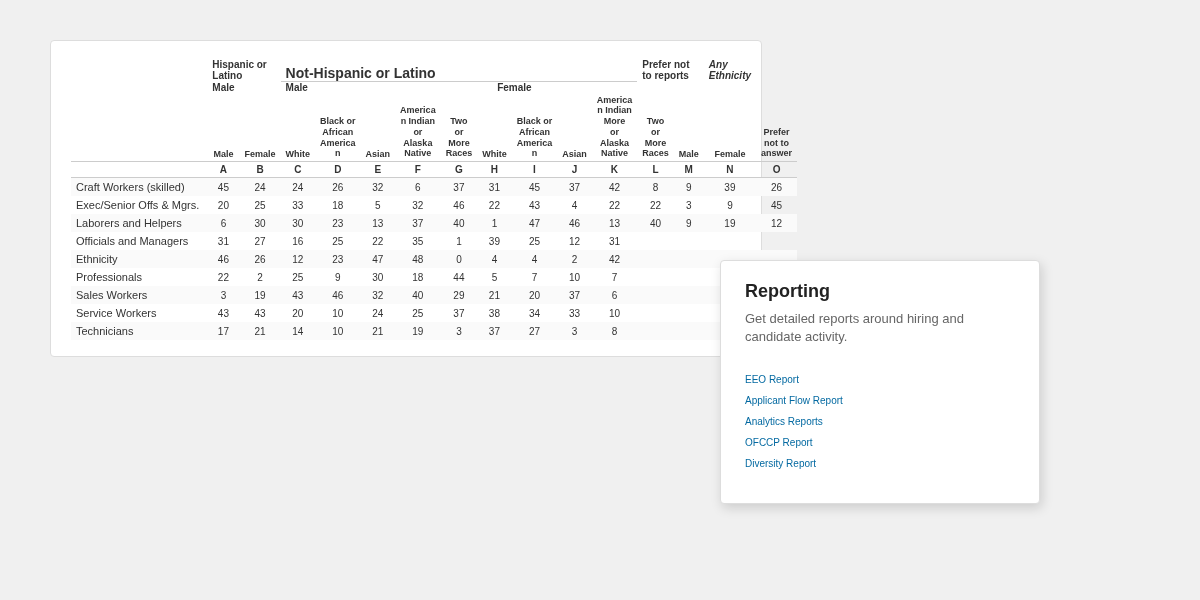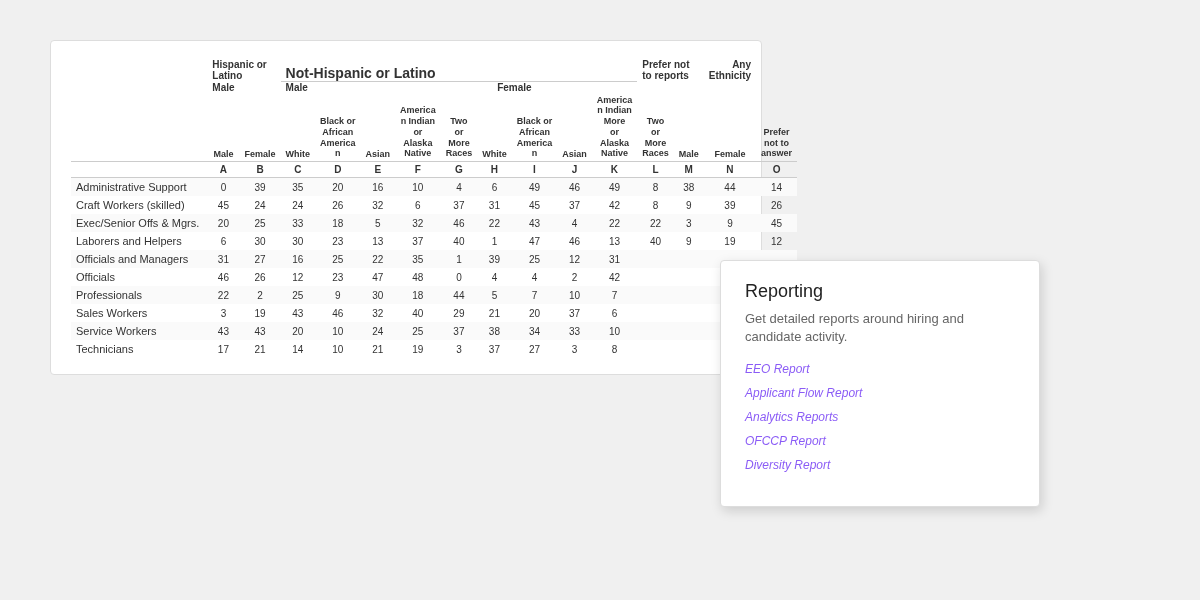--- a/index.html
+++ b/index.html
@@ -95,40 +95,39 @@
       width: 320px;
       background: #fff;
       border: 1px solid #ddd;
       border-radius: 4px;
       padding: 20px 24px 24px;
       box-shadow: 2px 4px 12px rgba(0,0,0,0.15);
     }
 
     .reporting-card h2 {
       font-size: 18px;
-      font-weight: normal;
+      font-weight: bold;
       color: #222;
       margin-bottom: 8px;
     }
 
     .reporting-card .desc {
       font-size: 13px;
       color: #666;
       line-height: 1.4;
-      margin-bottom: 16px;
+      margin-bottom: 28px;
     }
 
     .reporting-card .link-item {
       display: block;
-      font-size: 12px;
-      color: #8b5cf6;
+      font-size: 10px;
+      color: #0369a1;
       text-decoration: none;
       margin-bottom: 10px;
       cursor: pointer;
-      font-style: italic;
     }
 
     
     .th-multiline {
       line-height: 1.3;
     }
   </style>
 </head>
 <body>
 
@@ -136,21 +135,21 @@
 
   <div class="table-card">
     <table class="report-table">
       <thead>
 
         <tr class="header-group-row">
           <th class="label-col"></th>
           <th colspan="2" style="text-align:left; font-size:10px; font-weight:bold;">Hispanic or Latino</th>
           <th colspan="9" style="text-align:left; font-size:14px; font-weight:bold; border-bottom: 1px solid #ccc;">Not-Hispanic or Latino</th>
           <th colspan="2" style="text-align:left; font-size:10px; font-weight:bold;">Prefer not to reports</th>
-          <th style="text-align:right; font-size:10px; font-weight:bold;">Any Ethnicity</th>
+          <th style="text-align:left; font-size:10px; font-weight:bold;font-style:italic;">Any Ethnicity</th>
         </tr>
 
         <tr class="sub-header-row">
           <th class="label-col"></th>
           <th style="font-size:10px; font-weight:bold;">Male</th>
           <th style="font-size:10px;"></th>
           <th colspan="5" style="text-align:left; font-size:10px; font-weight:bold;">Male</th>
           <th colspan="5" style="text-align:left; font-size:10px; font-weight:bold; padding-left:20px;">Female</th>
           <th></th>
           <th></th>
@@ -189,38 +188,20 @@
           <th>I</th>
           <th>J</th>
           <th>K</th>
           <th>L</th>
           <th>M</th>
           <th>N</th>
           <th>O</th>
         </tr>
       </thead>
       <tbody id="table-body">
-      <tr class="data-row">
-            <td class="label-col">Administrative Support</td>
-            <td>0</td>
-            <td>39</td>
-            <td>35</td>
-            <td>20</td>
-            <td>16</td>
-            <td>10</td>
-            <td>4</td>
-            <td>6</td>
-            <td>49</td>
-            <td>46</td>
-            <td>49</td>
-            <td>8</td>
-            <td>38</td>
-            <td>44</td>
-            <td>14</td>
-          </tr>
           <tr class="data-row">
             <td class="label-col">Craft Workers (skilled)</td>
             <td>45</td>
             <td>24</td>
             <td>24</td>
             <td>26</td>
             <td>32</td>
             <td>6</td>
             <td>37</td>
             <td>31</td>
@@ -280,21 +261,21 @@
             <td>39</td>
             <td>25</td>
             <td>12</td>
             <td>31</td>
             <td></td>
             <td></td>
             <td></td>
             <td></td>
           </tr>
           <tr class="data-row">
-            <td class="label-col">Officials</td>
+            <td class="label-col">Ethnicity</td>
             <td>46</td>
             <td>26</td>
             <td>12</td>
             <td>23</td>
             <td>47</td>
             <td>48</td>
             <td>0</td>
             <td>4</td>
             <td>4</td>
             <td>2</td>

